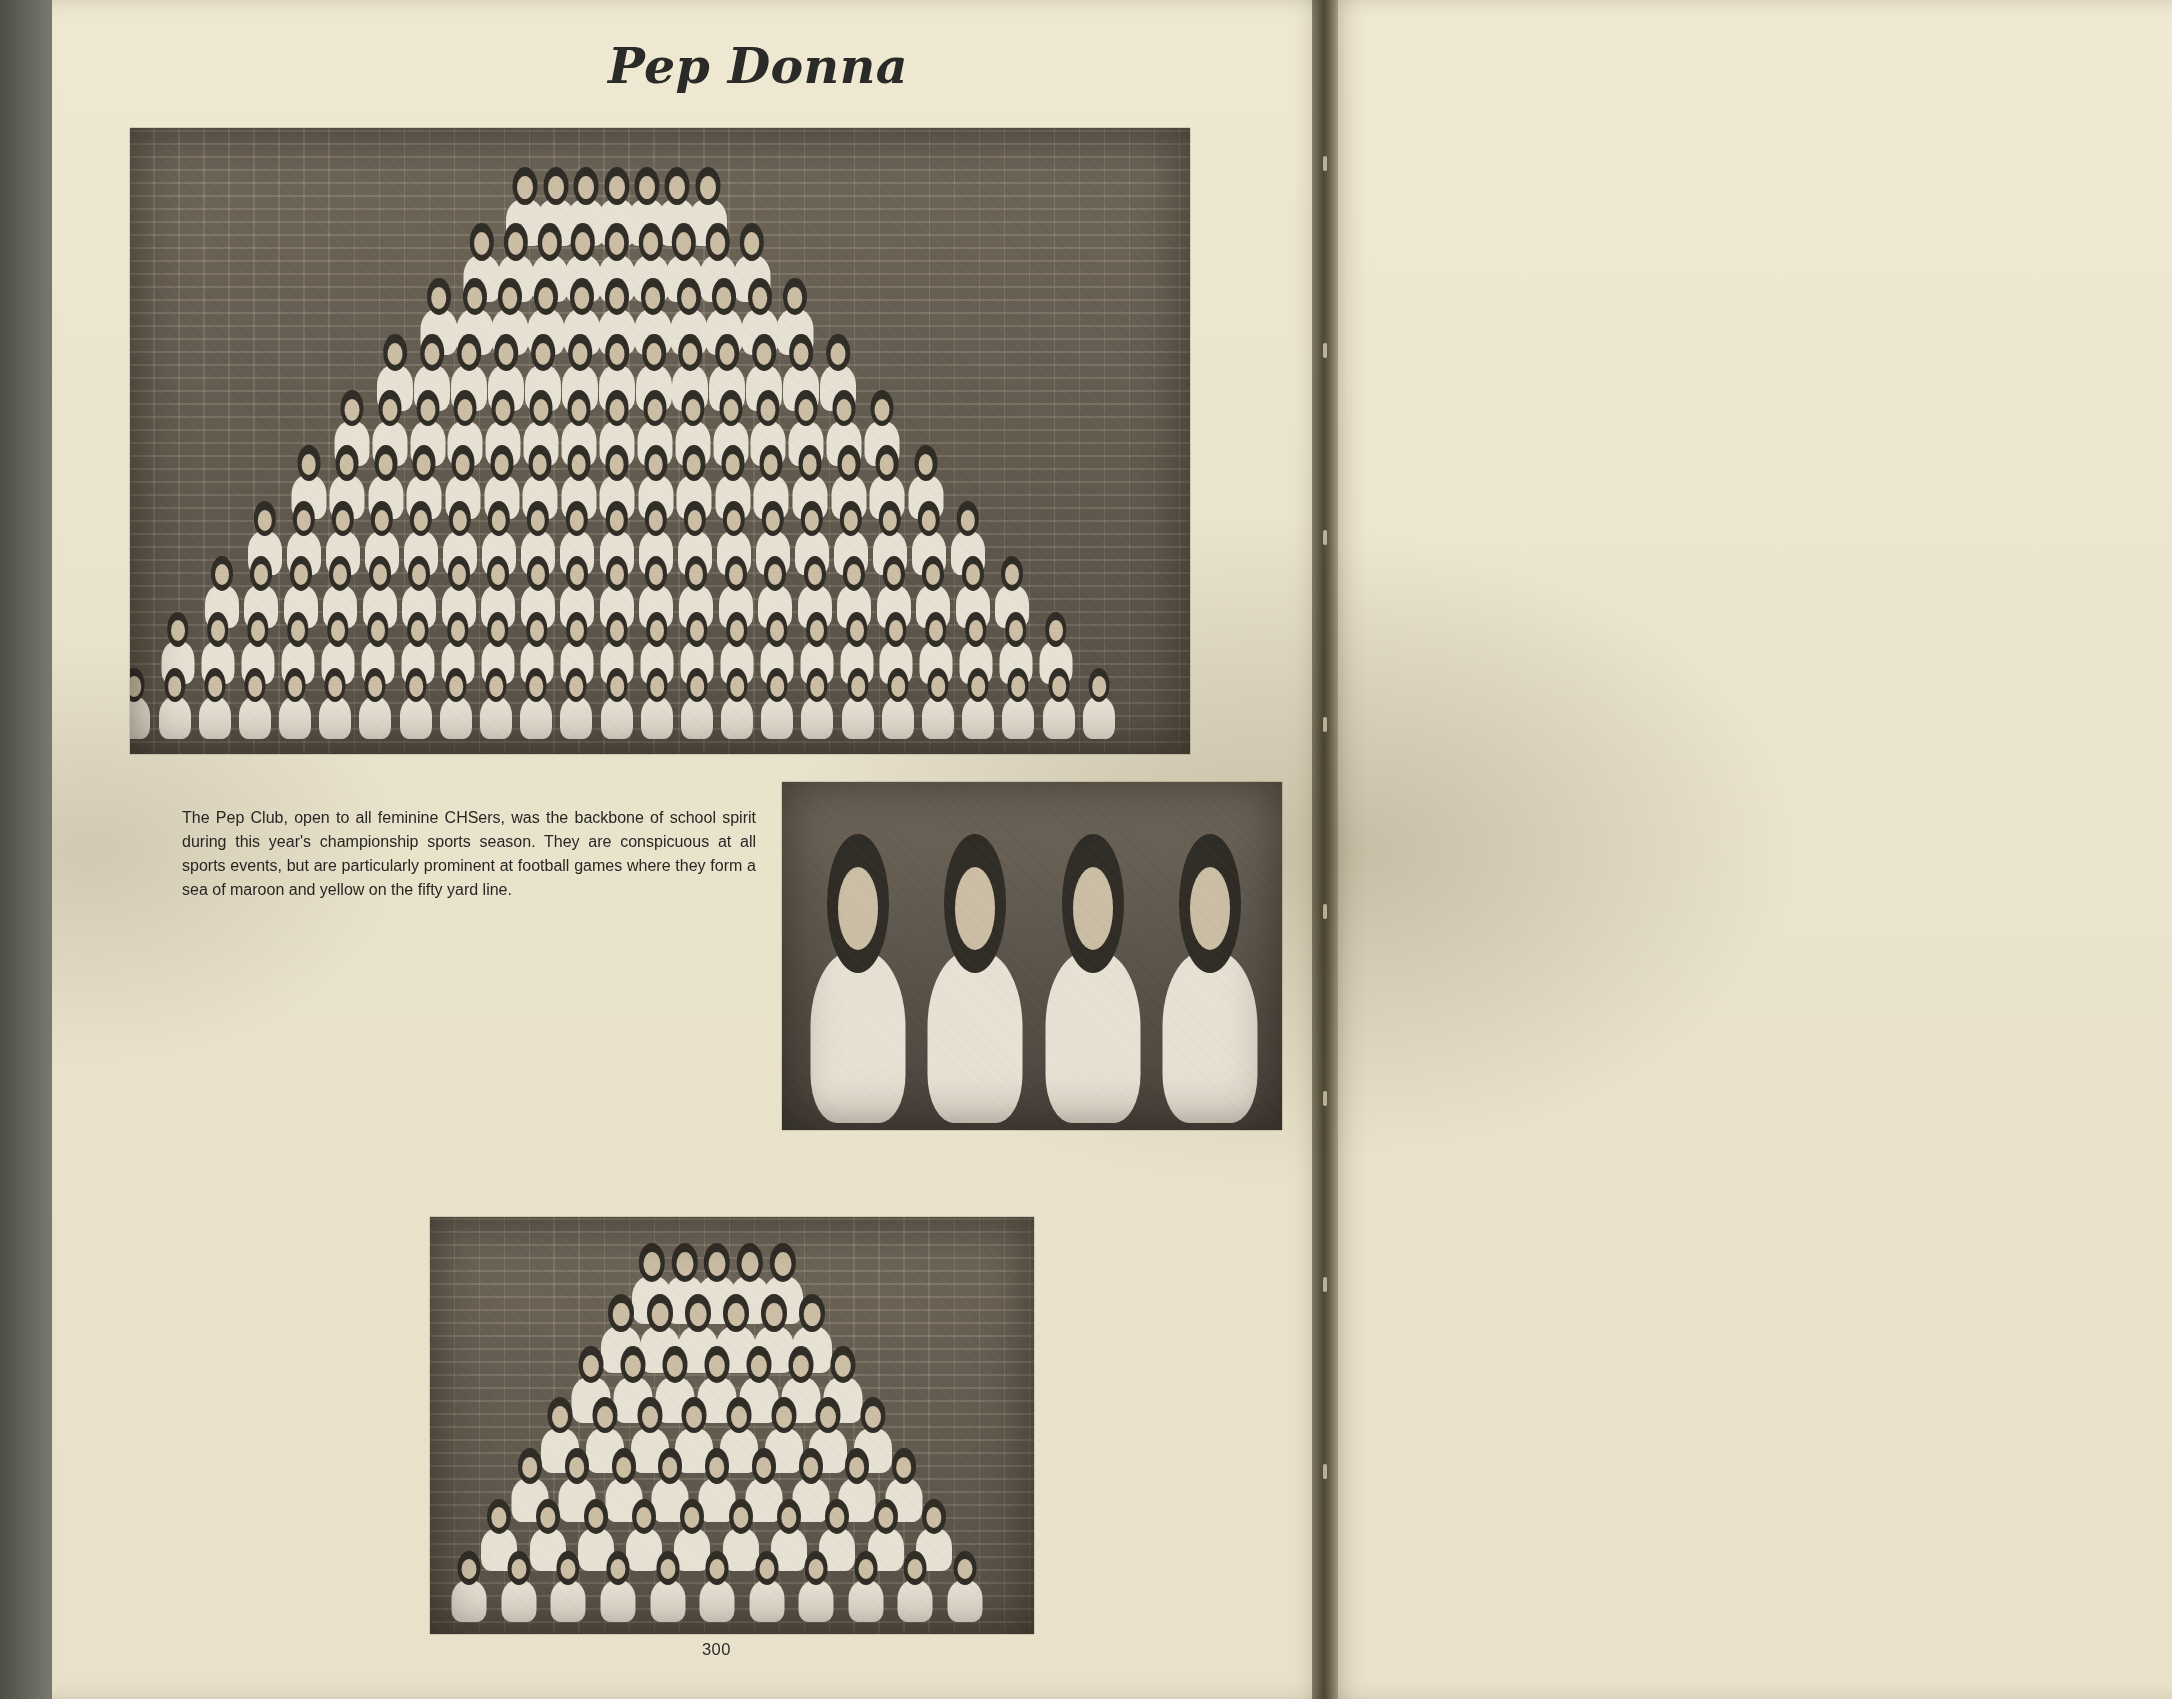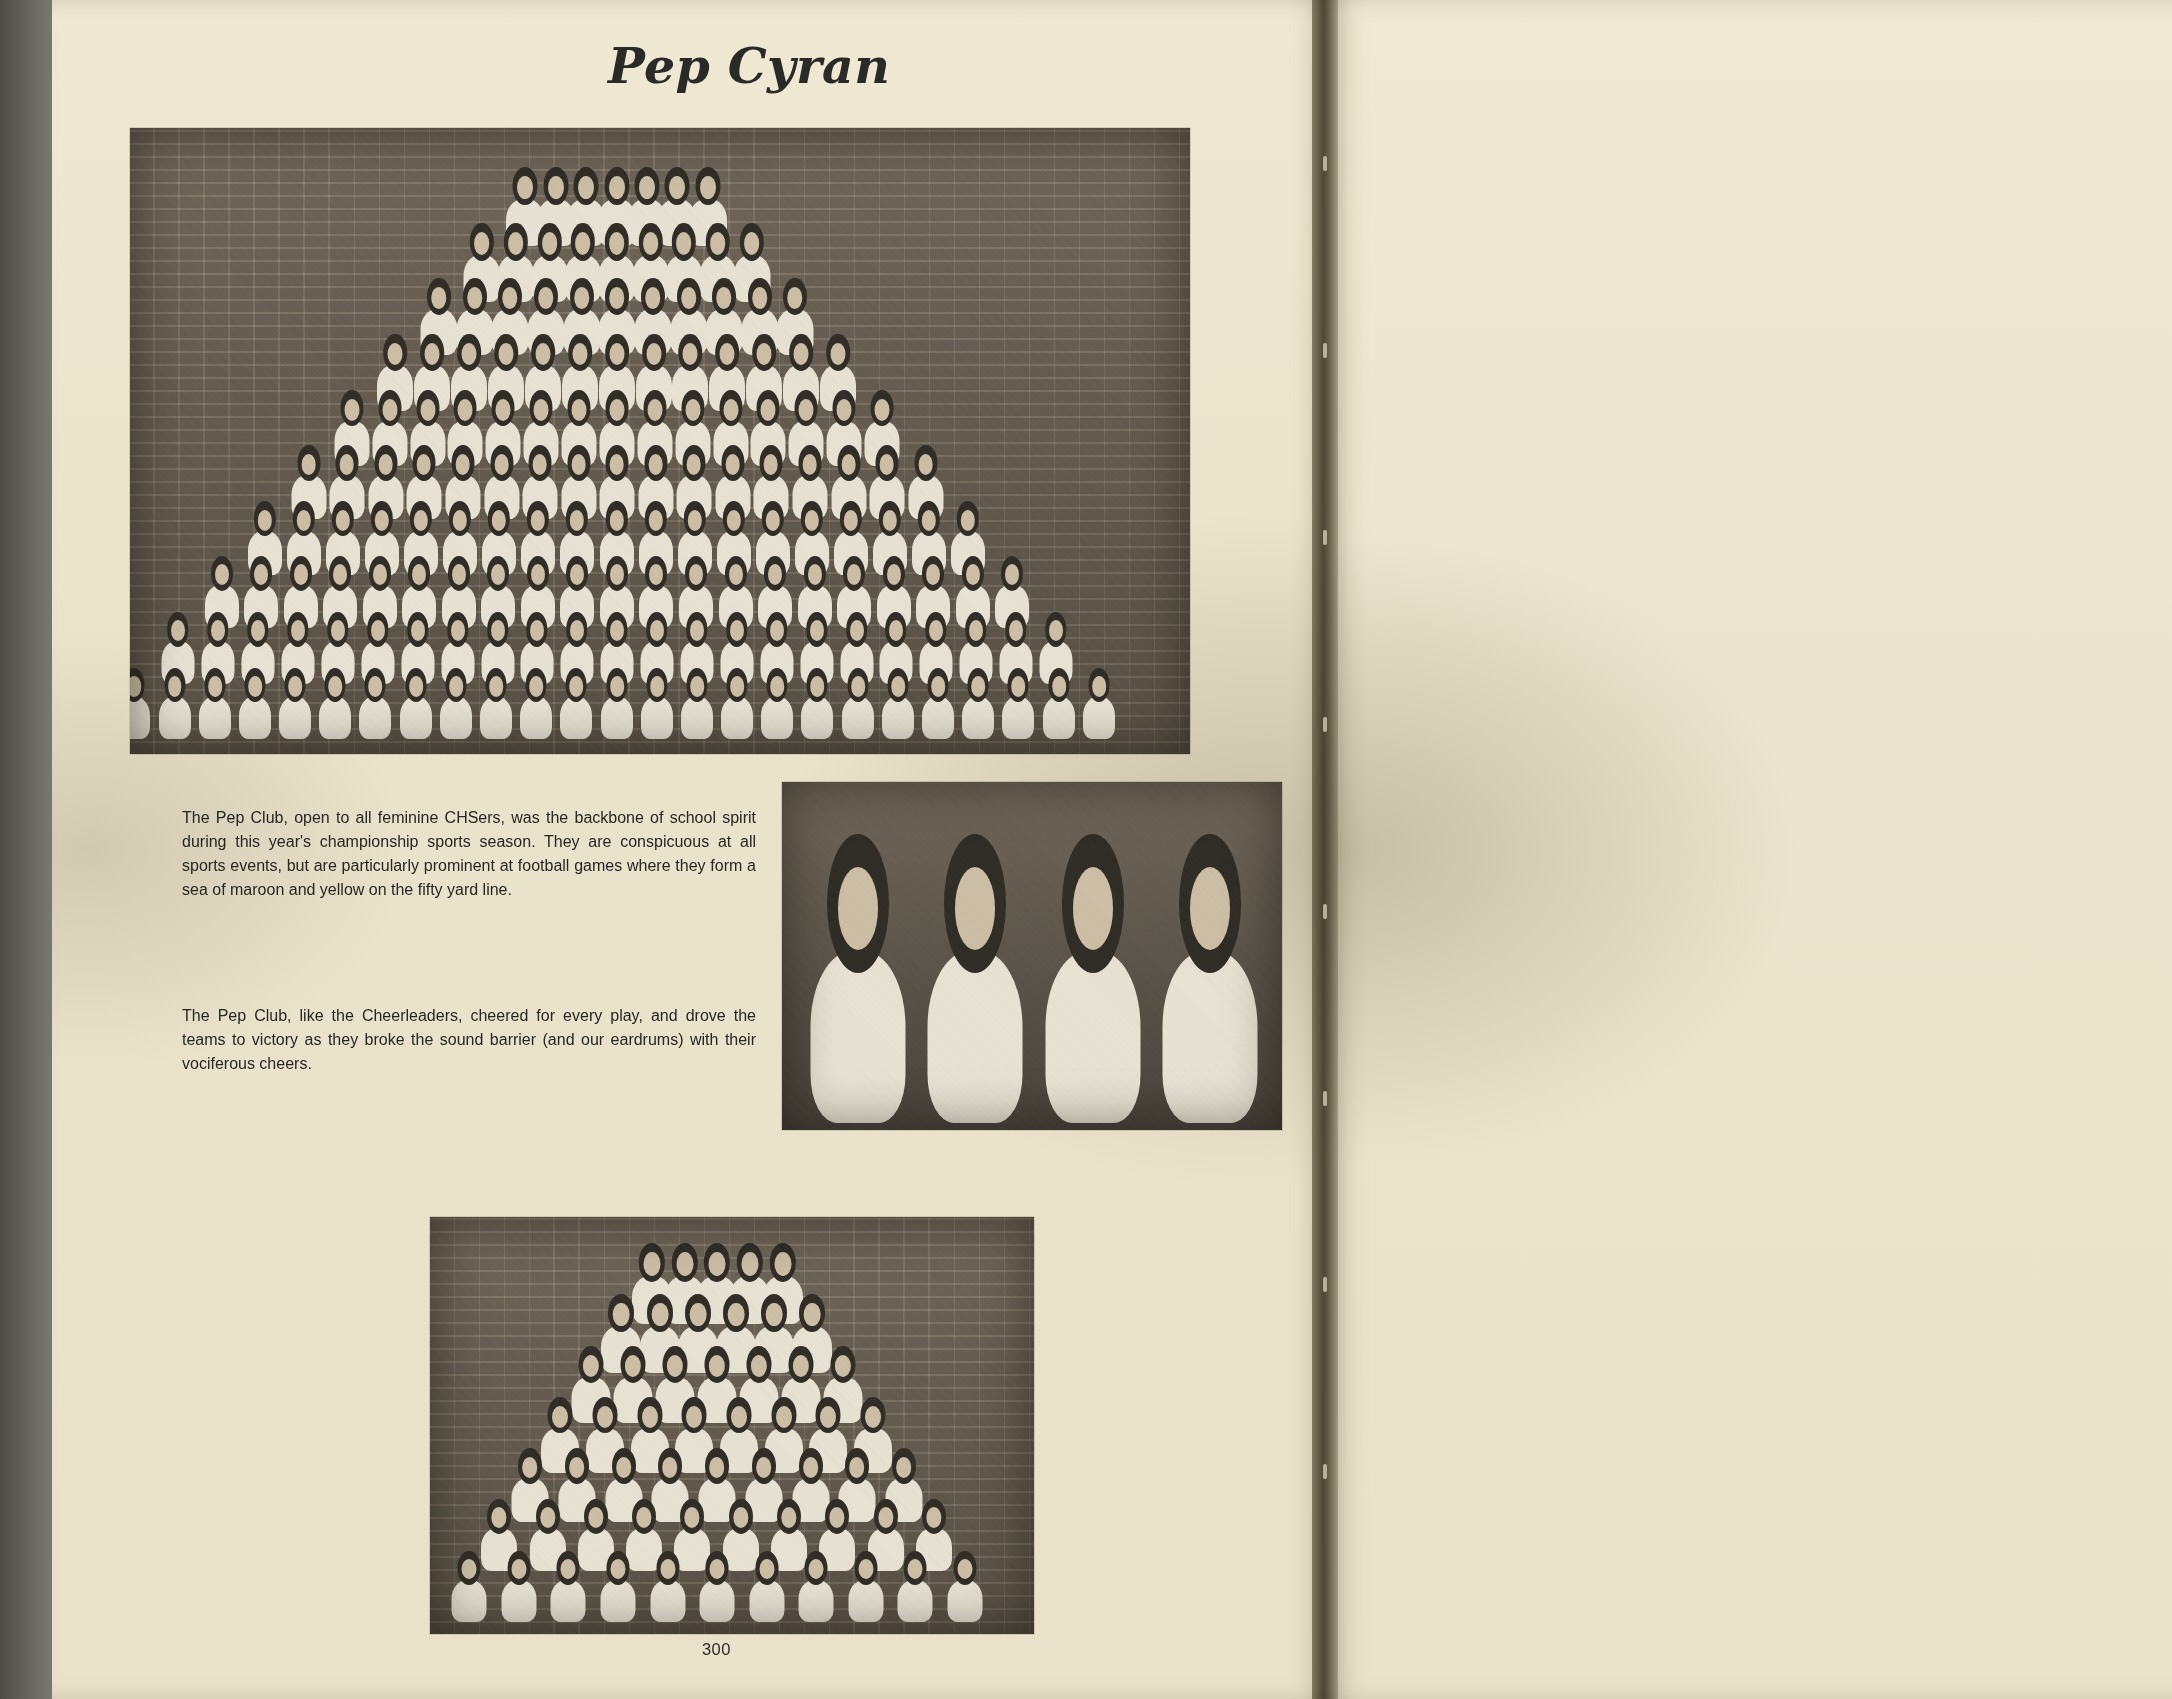--- a/index.html
+++ b/index.html
@@ -154,21 +154,21 @@
 </head>
 <body>
 
 <div id="page">
   <div class="spread">
 
     <div class="paper-edge-l"></div>
 
     <div class="page page-left">
 
-      <div class="script-title" id="pep-title">Pep Cyran</div>
+      <div class="script-title" id="pep-title">Pep Donna</div>
 
       <div class="photo ph-grad-wall" style="left:78px; top:128px; width:1060px; height:626px;">
         <div id="crowd-big" style="position: absolute; inset: 0px;">
             <div class="fig" style="left: 375px; top: 39px; width: 40px; height: 76px;">
               <div class="body body-white" style="top: 32px; width: 38px; height: 47px;"></div>
               <div class="head" style="width: 25px; height: 38px;"></div>
               <div class="face" style="top: 9px; width: 16px; height: 23px;"></div>
             </div>
             <div class="fig" style="left: 406px; top: 39px; width: 40px; height: 76px;">
               <div class="body body-white" style="top: 32px; width: 38px; height: 47px;"></div>
@@ -965,21 +965,20 @@
               <div class="head" style="width: 21px; height: 34px;"></div>
               <div class="face" style="top: 8.2px; width: 13.6px; height: 20.5px;"></div>
             </div>
           </div>
         <div class="grain"></div>
         <div class="vign"></div>
       </div>
 
       <div class="body-text" style="left:130px; top:806px; width:574px;">The Pep Club, open to all feminine CHSers, was the backbone of school spirit during this year's championship sports season. They are conspicuous at all sports events, but are particularly prominent at football games where they form a sea of maroon and yellow on the fifty yard line.</div>
 
-      <div class="body-text" style="left:130px; top:1004px; width:574px;">The Pep Club, like the Cheerleaders, cheered for every play, and drove the teams to victory as they broke the sound barrier (and our eardrums) with their vociferous cheers.</div>
 
       <div class="photo ph-grad-dark" style="left:730px; top:782px; width:500px; height:348px;">
         <div id="crowd-officers" style="position: absolute; inset: 0px;">
             <div class="fig" style="left: 26px; top: 52px; width: 100px; height: 278px;">
               <div class="body body-white" style="top: 117px; width: 95px; height: 172px;"></div>
               <div class="head" style="width: 62px; height: 139px;"></div>
               <div class="face" style="top: 33px; width: 40px; height: 83px;"></div>
             </div>
             <div class="fig" style="left: 143px; top: 52px; width: 100px; height: 278px;">
               <div class="body body-white" style="top: 117px; width: 95px; height: 172px;"></div>

